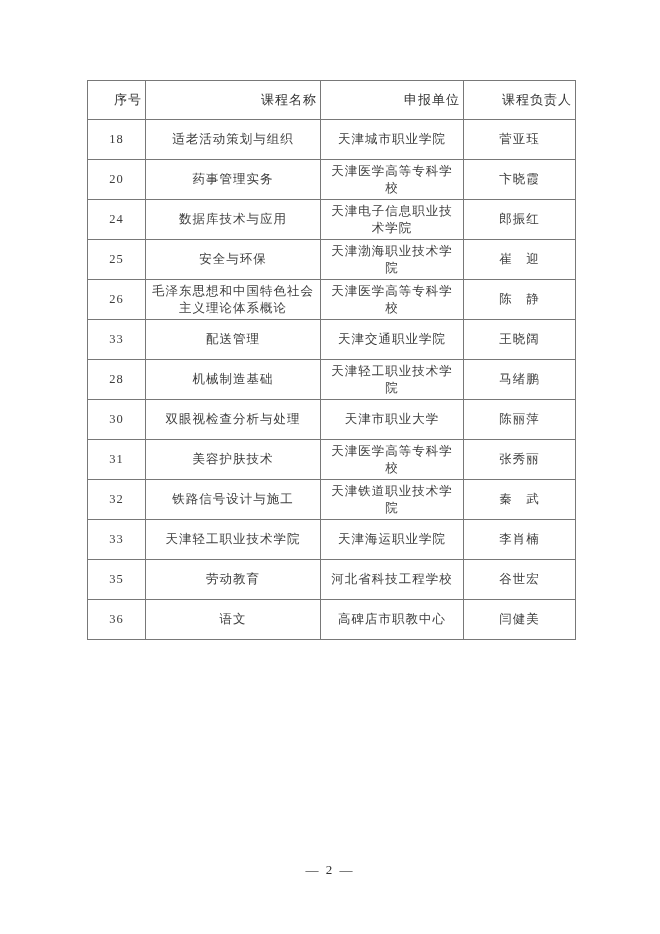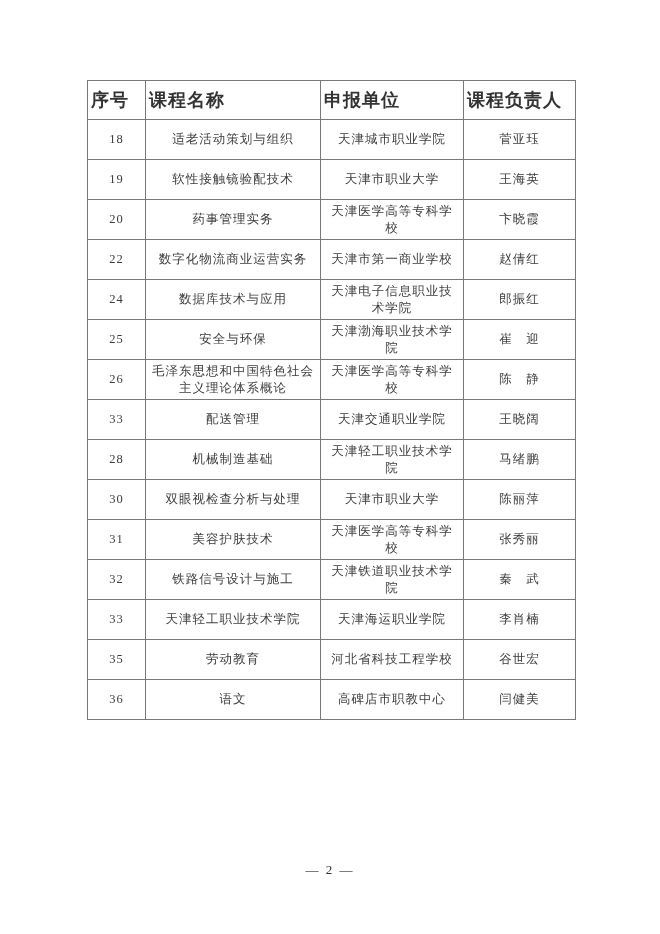--- a/index.html
+++ b/index.html
@@ -24,24 +24,24 @@
     table-layout: fixed;
   }
   table.course-table, th, td {
     border: 1px solid #787878;
   }
   table.course-table {
     border-color: #5f5f5f;
   }
   th {
     height: 36px;
-    font-size: 18px;
-    font-weight: bold;
+    font-size: 13px;
+    font-weight: normal;
     color: #333333;
-    text-align: left;
+    text-align: right;
     vertical-align: middle;
     letter-spacing: 1px;
     padding: 1px 3px;
     background: #ffffff;
   }
   td {
     height: 37px;
     font-size: 12.5px;
     color: #3d3d3d;
     text-align: center;
@@ -88,36 +88,24 @@
       </tr>
     </thead>
     <tbody id="table-body">
         <tr>
       <td>18</td>
       <td>适老活动策划与组织</td>
       <td>天津城市职业学院</td>
       <td>菅亚珏</td>
     </tr>
         <tr>
-      <td>19</td>
-      <td>软性接触镜验配技术</td>
-      <td>天津市职业大学</td>
-      <td>王海英</td>
-    </tr>
-        <tr>
       <td>20</td>
       <td>药事管理实务</td>
       <td>天津医学高等专科学校</td>
       <td>卞晓霞</td>
-    </tr>
-        <tr>
-      <td>22</td>
-      <td>数字化物流商业运营实务</td>
-      <td>天津市第一商业学校</td>
-      <td>赵倩红</td>
     </tr>
         <tr>
       <td>24</td>
       <td>数据库技术与应用</td>
       <td>天津电子信息职业技术学院</td>
       <td>郎振红</td>
     </tr>
         <tr>
       <td>25</td>
       <td>安全与环保</td>

